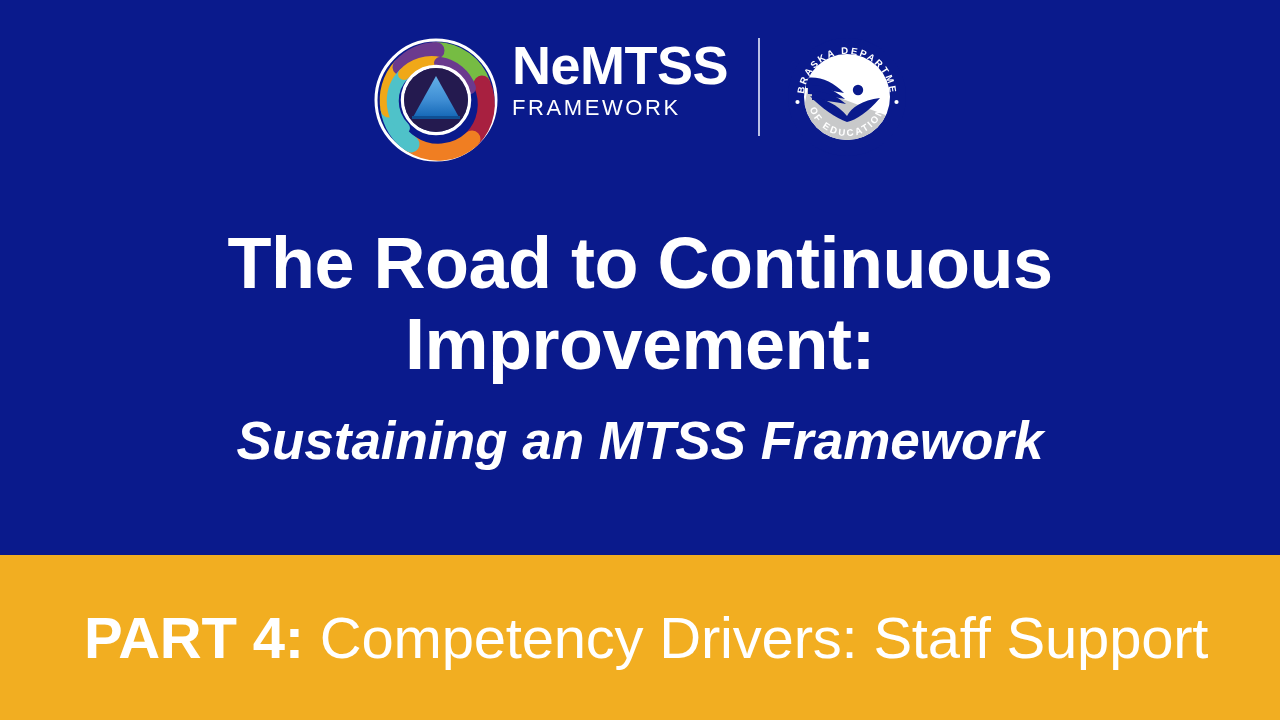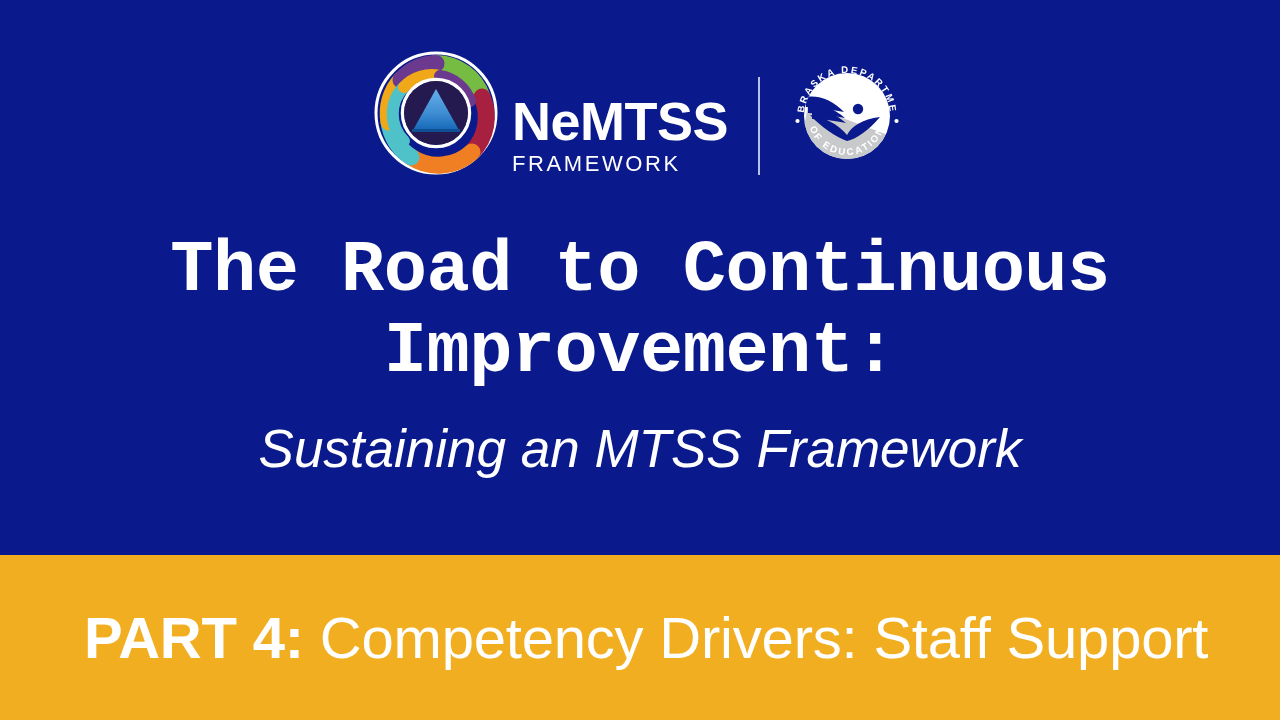--- a/index.html
+++ b/index.html
@@ -24,25 +24,25 @@
     left: 0; top: 0;
     width: 1280px;
     height: 555px;
     background: #0a1a8c;
   }
 
   
   .logo-lockup {
     position: absolute;
     left: 0;
-    top: 27px;
+    top: 38px;
     width: 1280px;
     height: 148px;
     display: flex;
-    align-items: flex-end;
+    align-items: flex-start;
     justify-content: center;
     gap: 0px;
   }
   .logo-mark {
     position: relative;
     width: 124px;
     height: 124px;
     flex: 0 0 124px;
   }
   .logo-mark svg { display: block; width: 124px; height: 124px; }
@@ -95,27 +95,27 @@
     top: 215px;
     width: 1100px;
     text-align: center;
   }
   .headline {
     color: #ffffff;
     font-size: 72px;
     font-weight: 700;
     line-height: 1.13;
     letter-spacing: -0.5px;
-    margin: 16px;
-    font-family: Liberation Mono, monospace;
+    margin: 8px;
+    font-family: Liberation Sans, sans-serif;
   }
   .subhead {
     color: #ffffff;
     font-size: 53px;
-    font-weight: 400;
+    font-weight: 700;
     font-style: italic;
     line-height: 1.1;
     margin: 26px 0 0 0;
     letter-spacing: 0px;
     font-family: "Liberation Sans", sans-serif;
   }
 
   
   .band {
     position: absolute;

